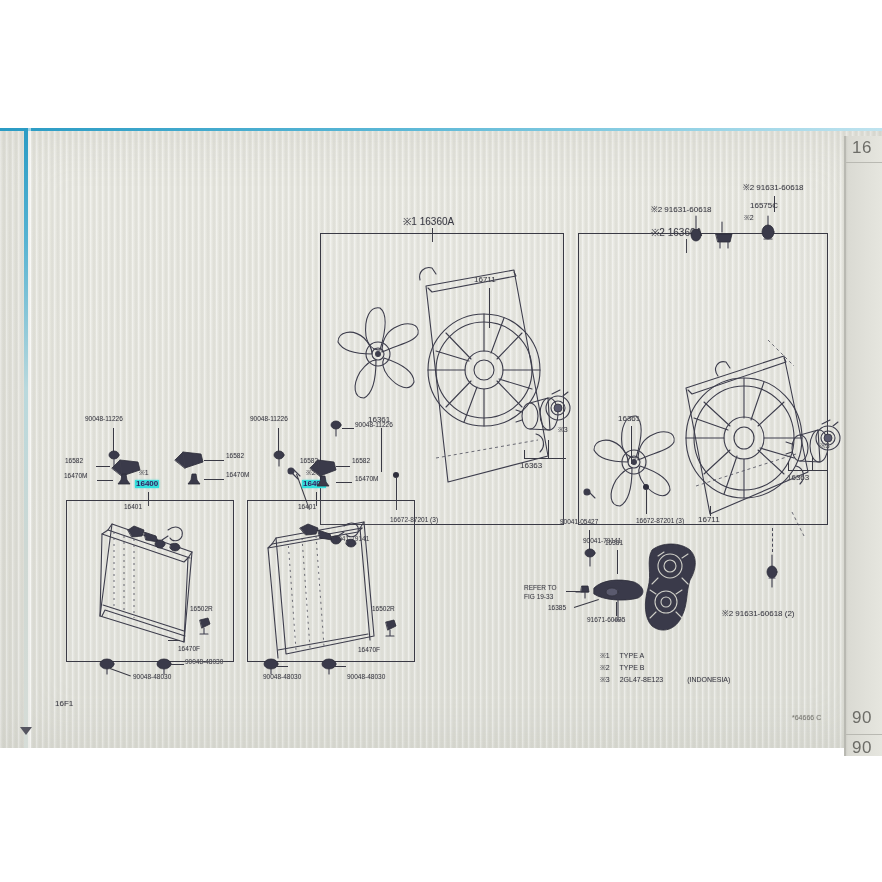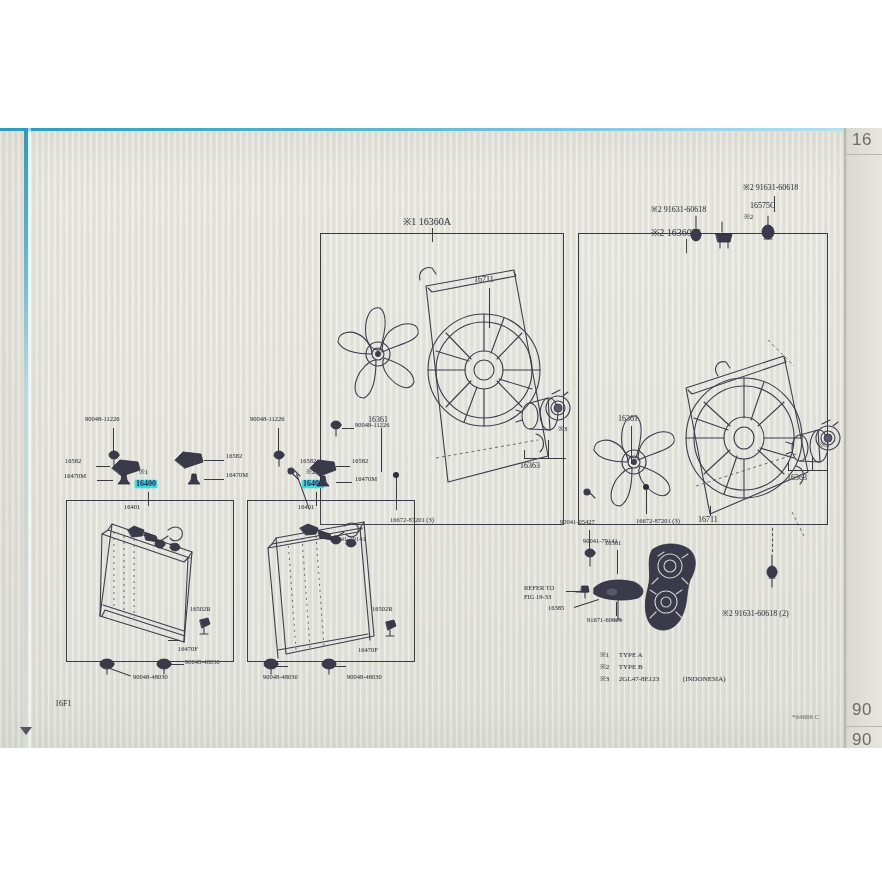--- a/index.html
+++ b/index.html
@@ -28,34 +28,34 @@
   #leftrail{
     position:absolute;left:24px;top:128px;width:4px;height:620px;
     background:linear-gradient(180deg,#2a9bc4 0%,#56b3d2 18%,#b9d9dd 42%,#cfd8d3 70%,#d6ddd8 100%);
   }
   #leftrail2{
     position:absolute;left:28px;top:128px;width:3px;height:620px;
     background:rgba(255,255,255,.55);
   }
   
   #rightcol{
-    position:absolute;right:0;top:128px;width:36px;height:620px;
+    position:absolute;right:0;top:136px;width:36px;height:620px;
     background:linear-gradient(90deg,#cfcfc8 0px,#dadad3 2px,#e6e6df 100%);
     border-left:2px solid #b9b9b2;
   }
   .rightcol-row{
     position:absolute;left:6px;color:#6d6d68;font-size:17px;letter-spacing:.5px;
     font-family:"Liberation Sans",sans-serif;
   }
   .rightcol-sep{position:absolute;left:0;width:100%;height:1px;background:#b9b9b2;}
 
   
   .lbl{
     position:absolute;color:#3b3b46;font-size:8px;line-height:1.05;white-space:nowrap;
-    font-family:Liberation Serif, serif;
+    font-family:Liberation Sans, sans-serif;
     text-shadow:0 0 1px rgba(180,180,172,.9);
   }
   .lbl.sm{font-size:7px;}
   .lbl.xs{font-size:6.5px;}
   .lbl.big{font-size:10px;}
   .hl{
     background:#2fe0de;color:#1b2a6b;font-weight:bold;padding:0 1px;
     box-shadow:0 0 2px rgba(47,224,222,.9);
   }
   .box{

